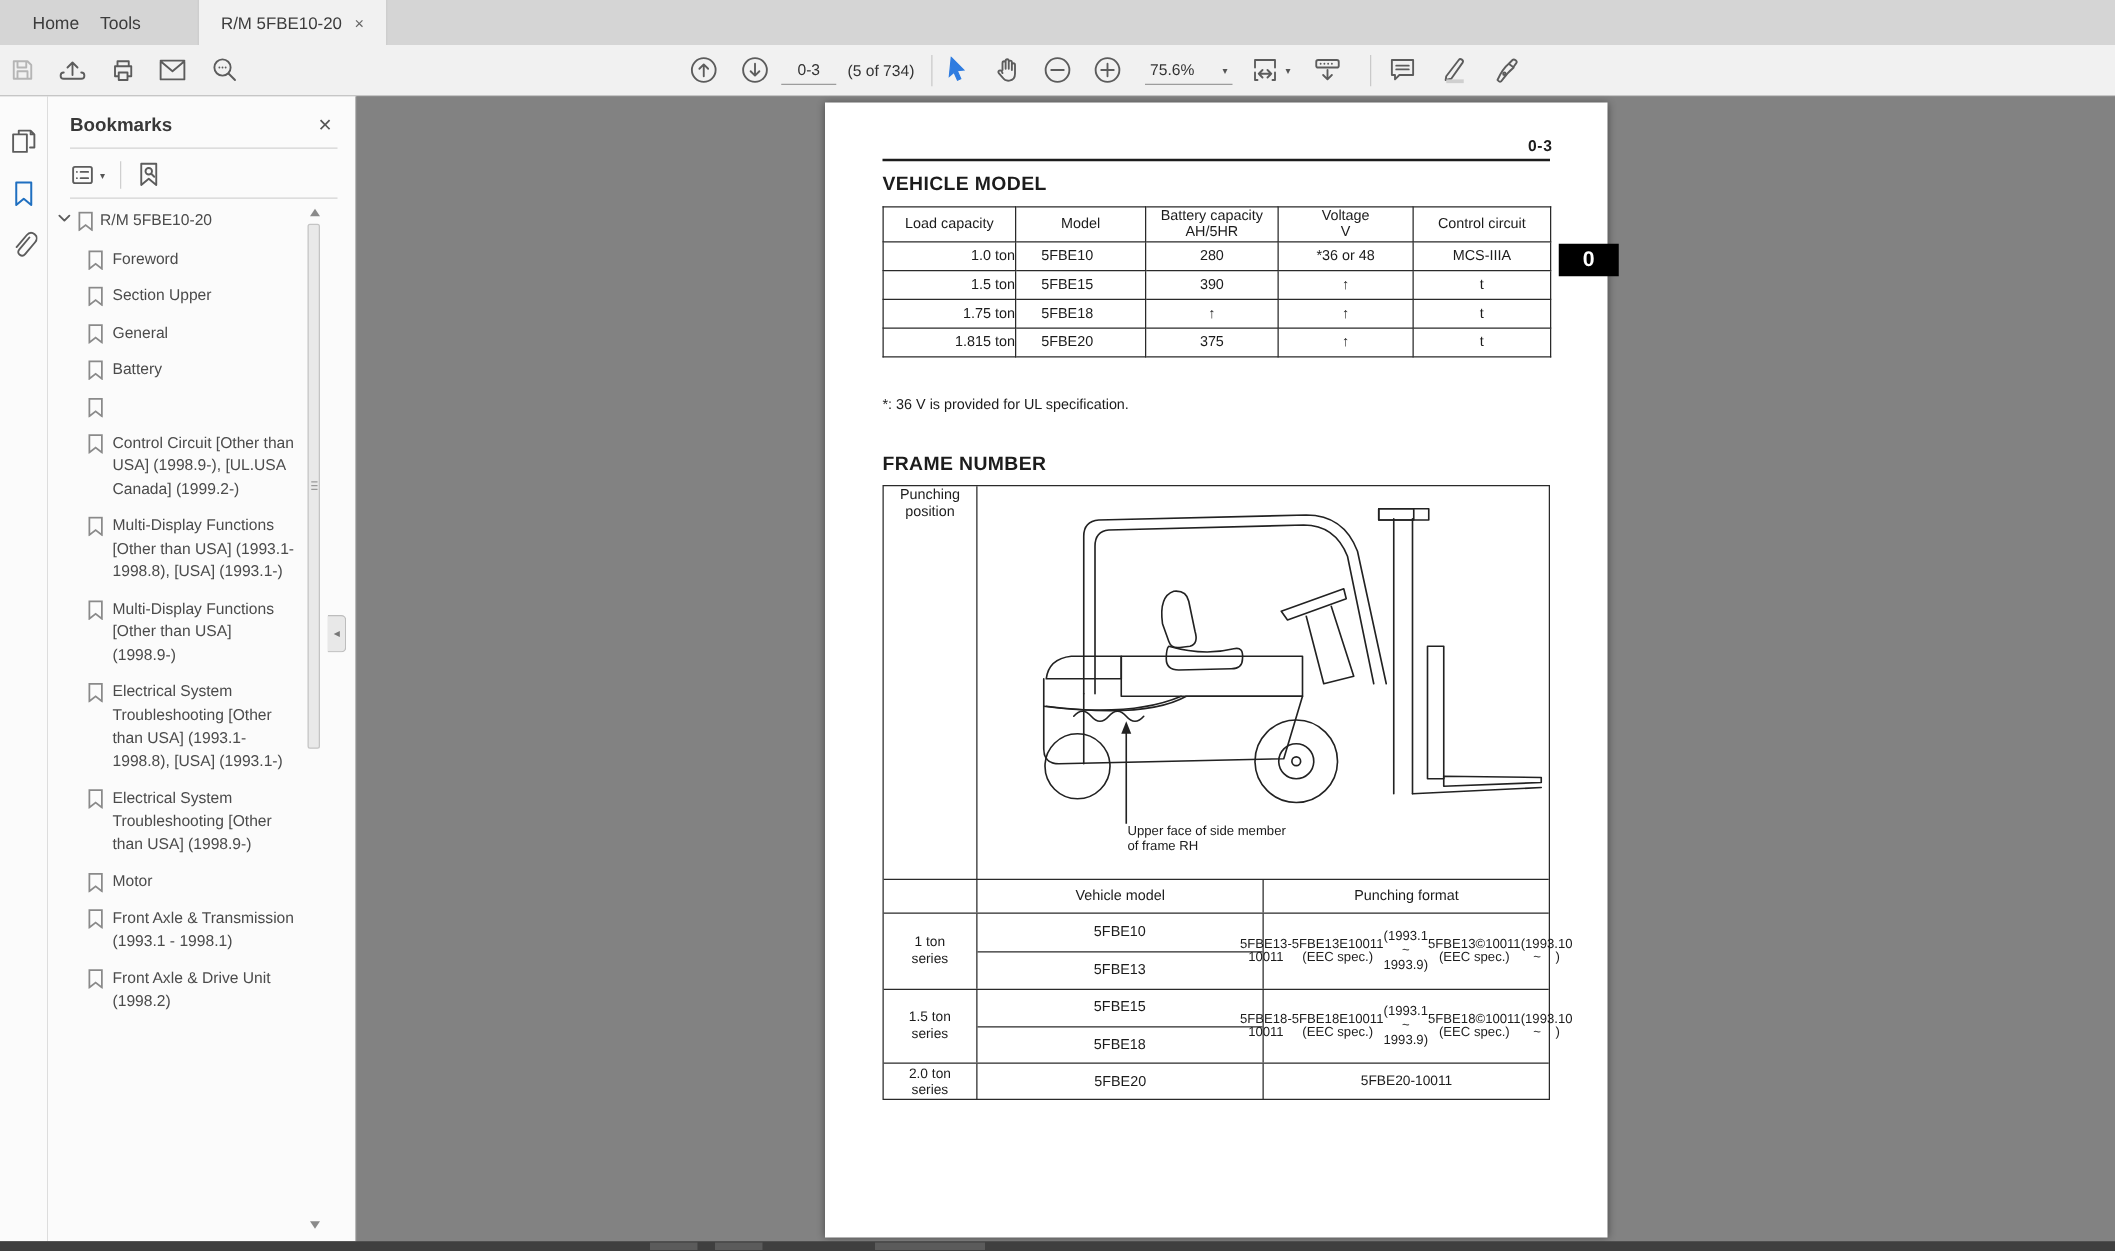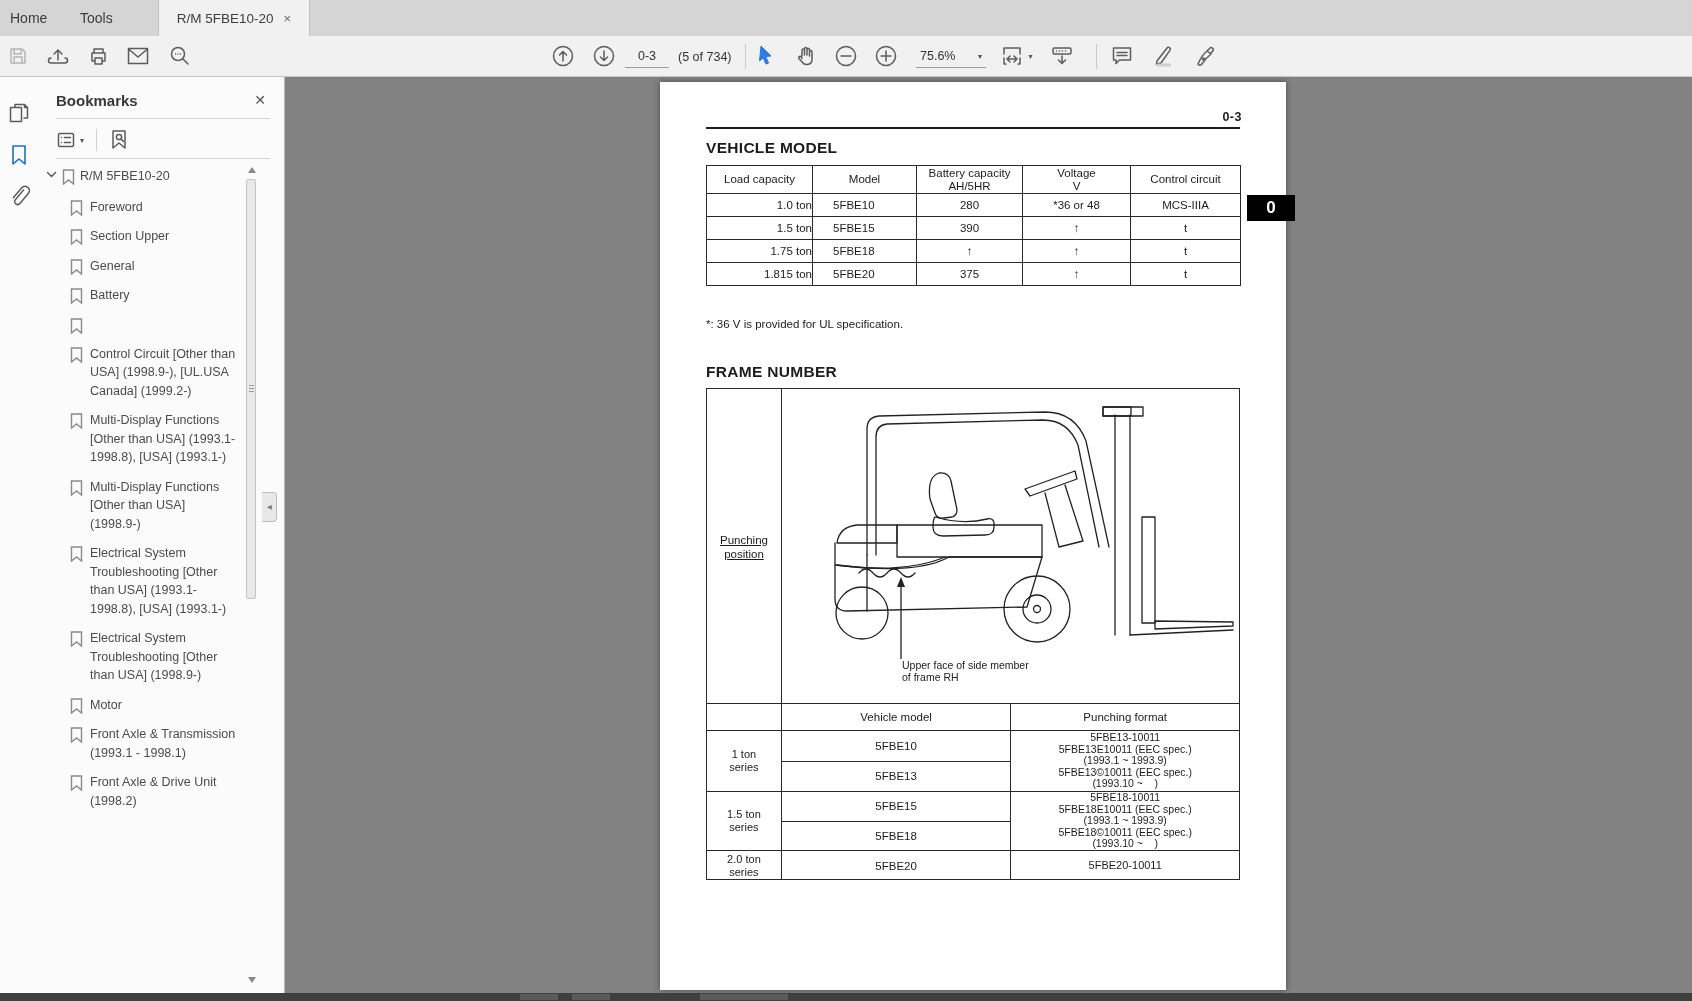--- a/index.html
+++ b/index.html
@@ -2,21 +2,21 @@
 <html><head>
 <meta charset="utf-8">
 <style>
   * { margin:0; padding:0; box-sizing:border-box; }
   html,body { width:1692px; height:1001px; overflow:hidden; }
   body { font-family:"Liberation Sans", sans-serif; background:#828282; position:relative; }
 
   
   .tabbar { position:absolute; left:0; top:0; width:1692px; height:36px; background:#d5d5d5; }
   .tab-plain { position:absolute; top:0; height:36px; display:flex; align-items:center; color:#3c3c3c; font-size:14px; padding:0 18px; cursor:default; }
-  .tab-home { left:0;padding-left:10px; }
+  .tab-home { left:16px;padding-left:10px; }
   .tab-tools { left:62px; }
   .tab-doc { position:absolute; left:158px; top:0; width:152px; height:36px; background:#f1f1f1; border-left:1px solid #c2c2c2; border-right:1px solid #c2c2c2; display:flex; align-items:center; justify-content:center; gap:10px; color:#3c3c3c; font-size:13.5px; }
   .tab-close { color:#666; font-size:13px; line-height:13px; cursor:default; }
 
   
   .toolbar { position:absolute; left:0; top:36px; width:1692px; height:41px; background:#f1f1f1; border-bottom:1px solid #c6c6c6; }
   .tbtn { position:absolute; top:5px; width:32px; height:30px; display:flex; align-items:center; justify-content:center; }
   .tsep { position:absolute; top:8px; width:1px; height:25px; background:#c9c9c9; }
   .page-input { position:absolute; left:625px; top:9px; width:44px; height:23px; border:none; border-bottom:1px solid #9d9d9d; background:transparent; text-align:center; font-size:12.5px; color:#333; font-family:"Liberation Sans",sans-serif; }
   .page-count { position:absolute; left:678px; top:14px; font-size:12.5px; color:#333; }
@@ -69,35 +69,35 @@
   .vmt tbody td { height:23px; }
   .vmt td.lc { text-align:right; padding-left:21px; }
   .vmt td.md { text-align:left; padding-left:20px; }
 
   .section-tab { position:absolute; left:587px; top:113px; width:48px; height:26px; background:#000; color:#fff; font-size:17px; font-weight:bold; display:flex; align-items:center; justify-content:center; }
   .footnote { position:absolute; left:46px; top:236px; font-size:11.5px; }
 
   
   .ft { position:absolute; left:46px; top:306px; width:534px; height:492px; border:1px solid #2a2a2a; font-size:11.5px; }
   .ft-diagrow { position:relative; width:100%; height:315px; border-bottom:1px solid #2a2a2a; }
-  .ft-punchpos { position:absolute; left:0; top:0; width:75px; height:315px; border-right:1px solid #2a2a2a; display:flex; align-items:center; justify-content:center; text-align:center; line-height:14px;text-decoration:underline; }
+  .ft-punchpos { position:absolute; left:0; top:0; width:75px; height:315px; border-right:1px solid #2a2a2a; display:flex; align-items:flex-start; justify-content:center; text-align:center; line-height:14px; }
   .diagram { position:absolute; left:90px; top:8px; width:440px; height:262px; }
   .diag-caption { position:absolute; left:195px; top:270px; font-size:10.5px; line-height:12px; }
 
   .ft-headrow { display:flex; width:100%; height:26px; }
   .ft-h0 { width:75px; border-right:1px solid #2a2a2a; }
   .ft-h1 { width:230px; border-right:1px solid #2a2a2a; display:flex; align-items:center; justify-content:center; }
   .ft-h2 { width:228px; display:flex; align-items:center; justify-content:center; }
 
   .ft-group { display:flex; width:100%; border-top:1px solid #2a2a2a; }
   .ft-series { width:75px; border-right:1px solid #2a2a2a; display:flex; flex-direction:column; align-items:center; justify-content:center; line-height:13px; font-size:11px; }
   .ft-models { width:230px; border-right:1px solid #2a2a2a; display:flex; flex-direction:column; }
   .ft-model { flex:1; display:flex; align-items:center; justify-content:center; }
   .ft-model + .ft-model { border-top:1px solid #2a2a2a; }
-  .ft-punch { width:228px; display:flex; flex-direction:column; align-items:center; justify-content:center; font-size:10.5px; line-height:11.5px; text-align:center; }
+  .ft-punch { width:228px; display:flex; flex-direction:row; align-items:center; justify-content:center; font-size:10.5px; line-height:11.5px; text-align:center; }
   .hg61 { height:61px; } .hg59 { height:59px; } .hg30 { height:30px; }
 
   
   .bottom-strip { position:absolute; left:0; top:993px; width:1692px; height:8px; background:#3f3f3f; }
   .bseg { position:absolute; top:1px; height:6px; background:#5b5b5b; }
 
   svg { display:block; }
   .ic { stroke:#5c5c5c; fill:none; stroke-width:1.5; stroke-linecap:round; stroke-linejoin:round; }
   .ic-blue { stroke:#1f6fc0; fill:none; stroke-width:1.6; stroke-linecap:round; stroke-linejoin:round; }
   .dis { opacity:.4; }

